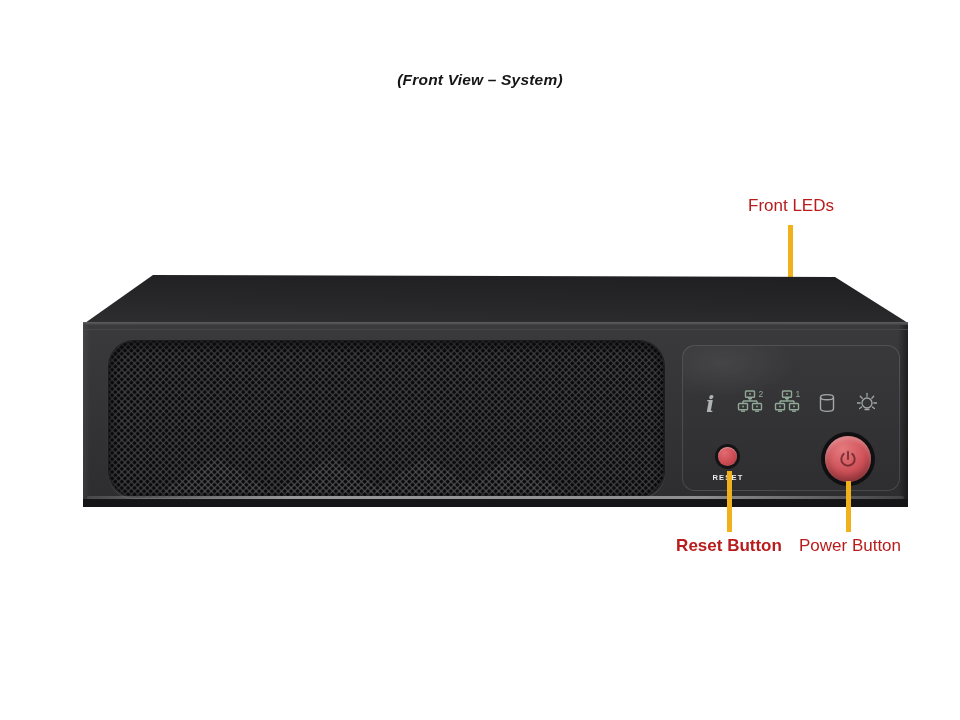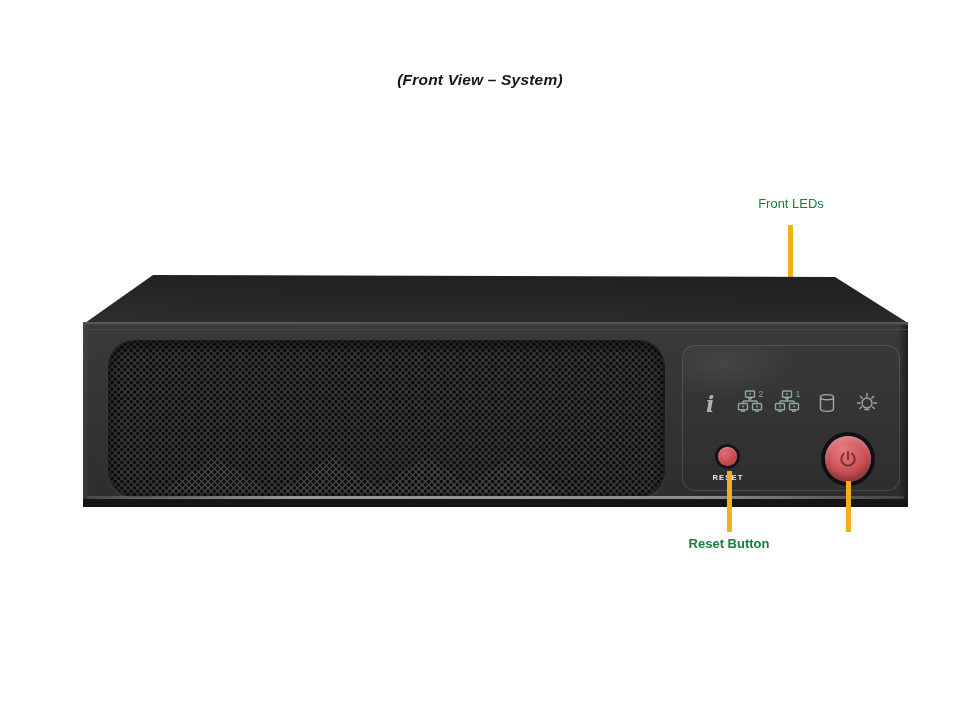--- a/index.html
+++ b/index.html
@@ -4,21 +4,21 @@
 <style>
   html,body{margin:0;padding:0;background:#ffffff;}
   body{width:960px;height:720px;overflow:hidden;font-family:"Liberation Sans",sans-serif;}
   .stage{position:relative;width:960px;height:676px;background:#ffffff;}
 
   
   .caption{position:absolute;top:71px;left:0;width:960px;text-align:center;
     font-style:italic;font-size:15.5px;font-weight:600;color:#161616;letter-spacing:.2px;}
 
   
-  .callout-label{position:absolute;font-size:13px;color:#15803d;text-align:center;}
+  .callout-label{position:absolute;font-size:17px;color:#b91c1c;text-align:center;}
   .lbl-front-leds{top:196px;left:711px;width:160px;}
   .lbl-reset{top:536px;left:649px;width:160px;font-weight:bold;}
   .lbl-power{top:536px;left:770px;width:160px;}
   .callout-line{position:absolute;width:5px;background:#F1B11A;}
   .line-front-leds{left:788px;top:225px;height:172px;}
   .line-reset{left:727px;top:471px;height:61px;}
   .line-power{left:846px;top:481px;height:51px;}
 
   
   .top-face{position:absolute;left:83px;top:271px;width:827px;height:53px;
@@ -150,14 +150,15 @@
       </svg>
     </div>
 
     <div class="bottom-shine"></div>
     <div class="bottom-lip"></div>
   </div>
 
   <div class="callout-line line-reset"></div>
   <div class="callout-line line-power"></div>
   <div class="callout-label lbl-reset">Reset Button</div>
+  <div class="callout-label lbl-power">Power Button</div>
 
 </div>
 
 </body></html>

